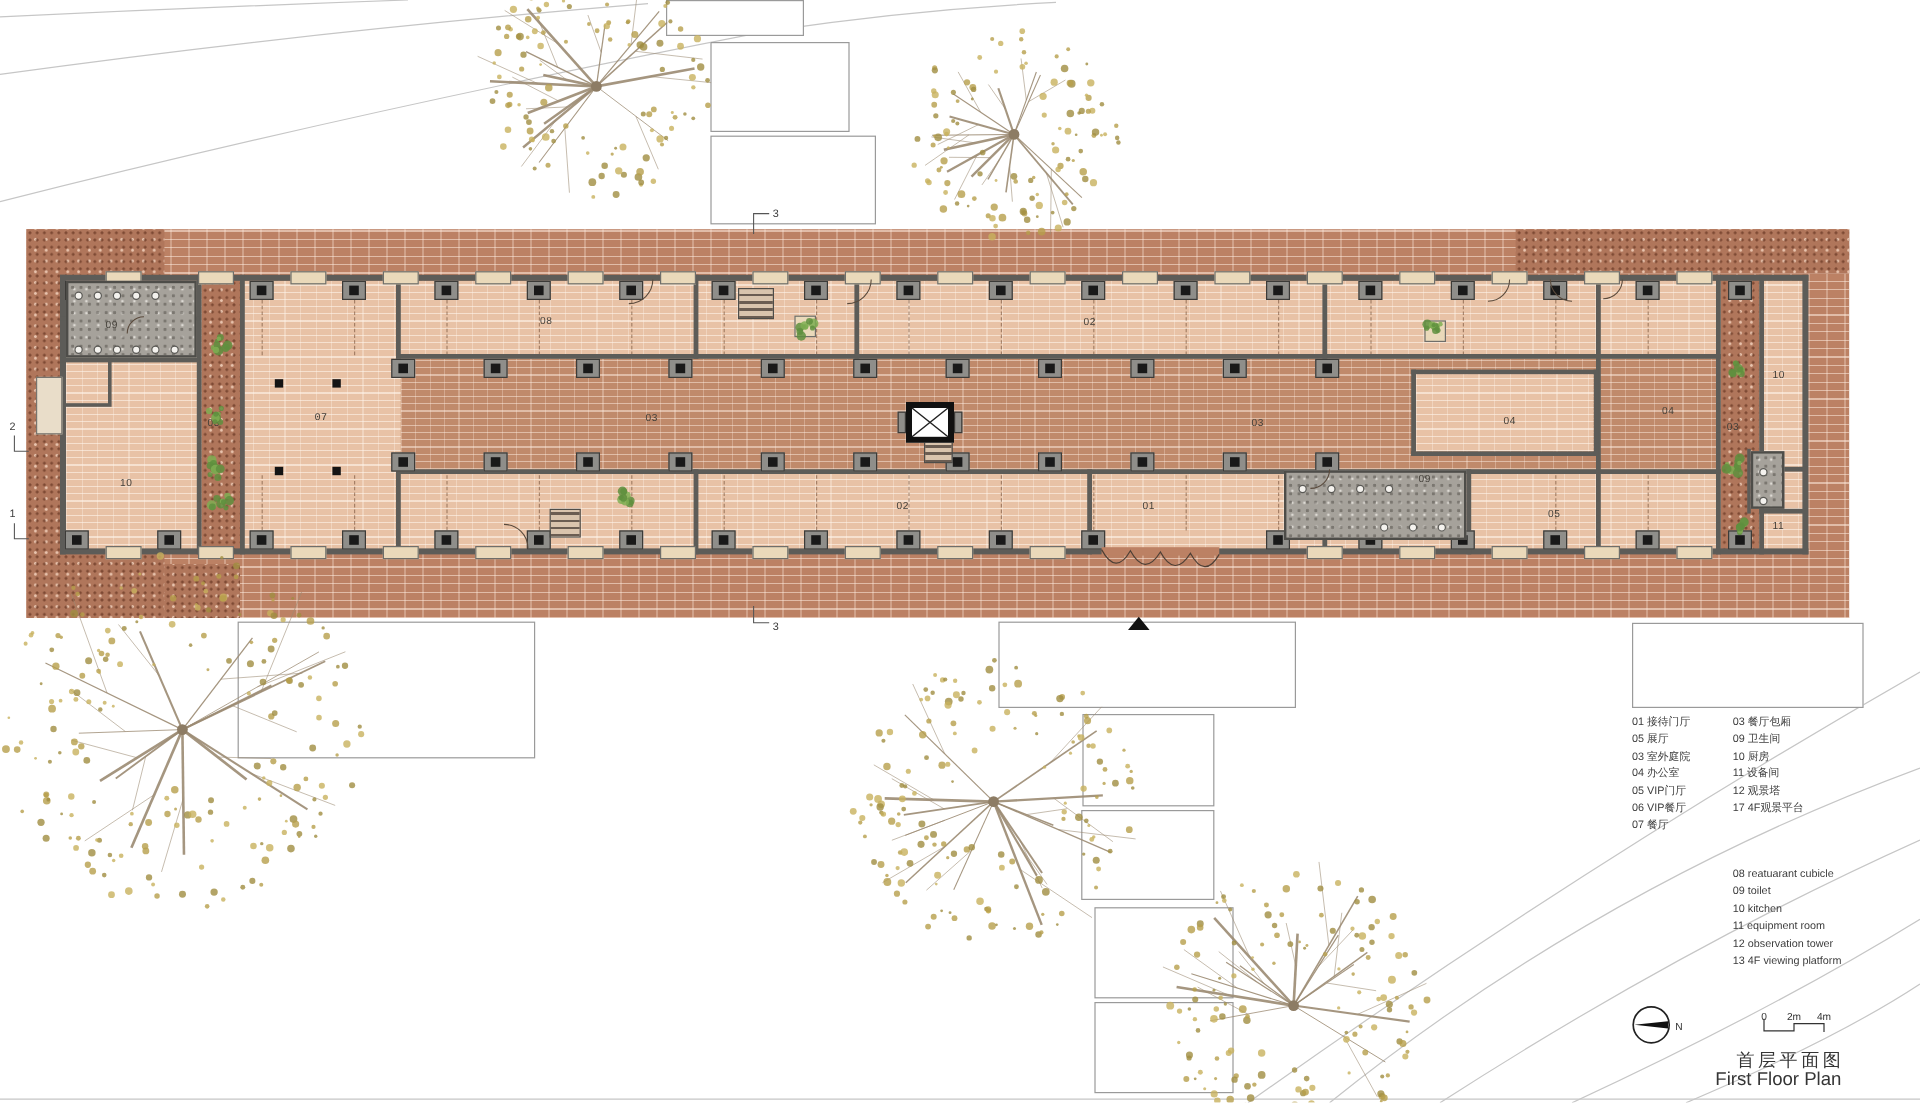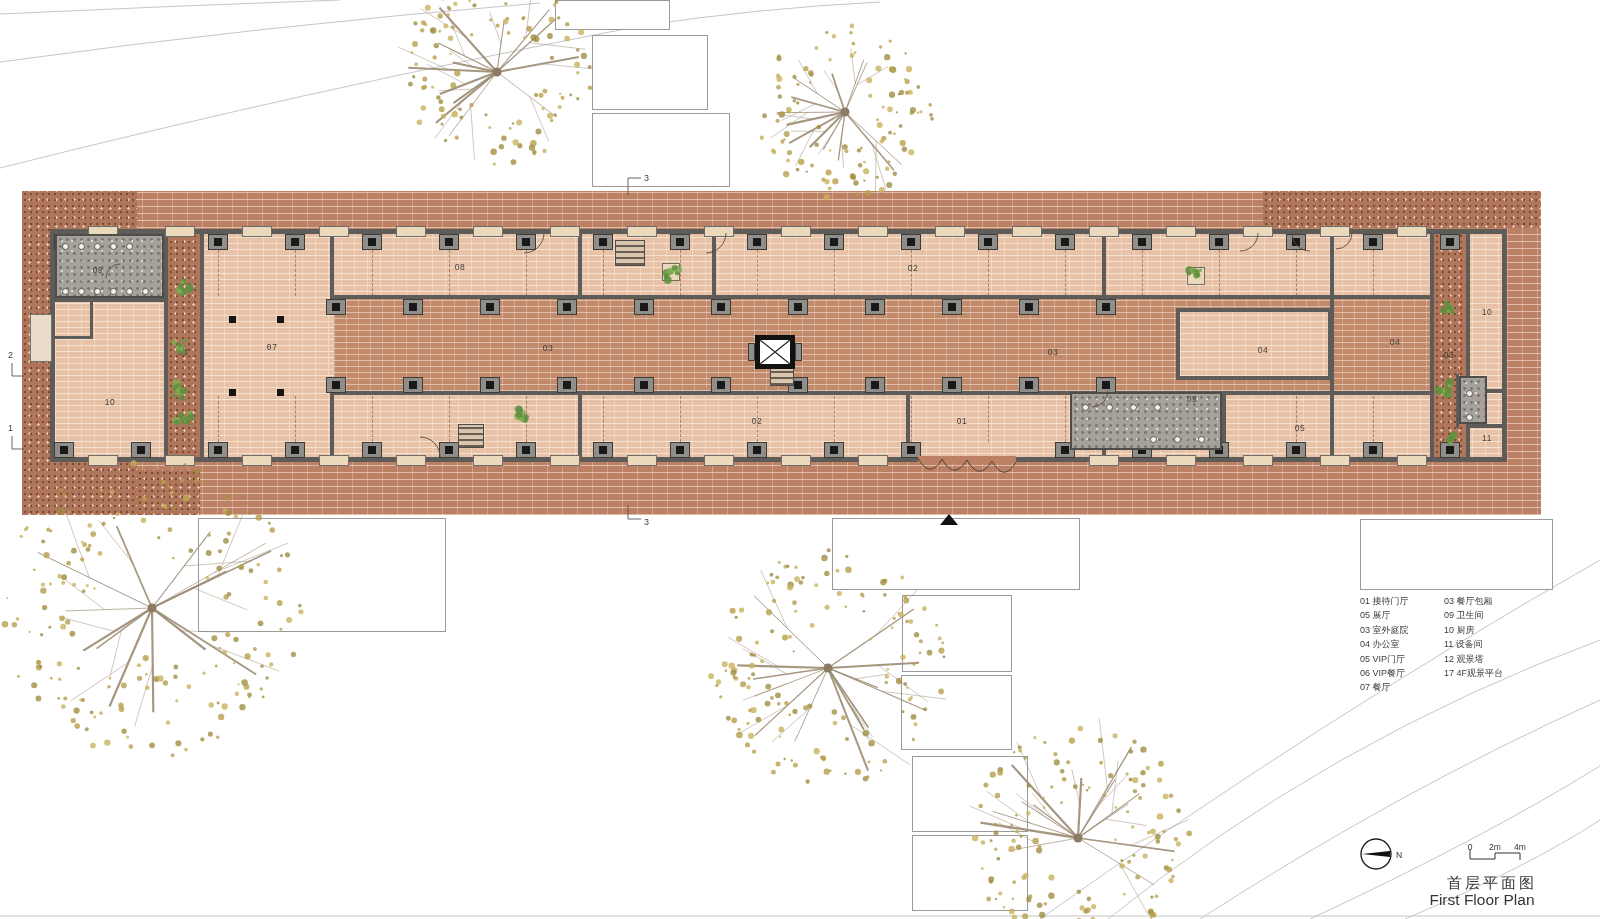--- a/index.html
+++ b/index.html
@@ -33,21 +33,21 @@
         background-size:7px 7px,10px 10px;border:2px solid #4e4d49;}
   .wall{background:#5d5c58;}
   .pilaster{background:#8f8e8a;border:1px solid #3c3b38;}
   .pcol{background:#191919;}
   .sill{background:#ead9ba;border:1px solid #6f6e6a;}
   .stairs{background:repeating-linear-gradient(0deg,#6b5d52 0 2px,#d9c4ad 2px 6px);border:1px solid #4e4d49;}
   .ramp{background:#e9ddc9;border:1px solid #77756f;}
   .fixture{background:#f4f2ee;border:1px solid #5a5955;border-radius:50%;}
   .dash-v{border-left:1px dashed rgba(110,72,50,.55);width:0;}
   .wrect{background:#ffffff;border:1px solid #9a9a9a;}
-  .room-label{color:#44403a;font-size:8.5px;letter-spacing:.5px;transform:translate(-50%,-50%);text-align:center;}
+  .room-label{color:#44403a;font-size:8.5px;letter-spacing:.5px;transform:translate(-50%,-50%);}
   .colsq{background:#141414;}
   .tri-up{width:0;height:0;border-left:9px solid transparent;border-right:9px solid transparent;border-bottom:11px solid #111;}
   
   .legend-col{position:absolute;font-size:9px;color:#3c3c3c;line-height:14.4px;white-space:nowrap;}
   .title-cn{position:absolute;font-size:15px;color:#353535;letter-spacing:3px;white-space:nowrap;}
   .title-en{position:absolute;font-size:15.5px;color:#353535;white-space:nowrap;}
   .scale-num{position:absolute;font-size:8.5px;color:#333;transform:translateX(-50%);}
 </style>
 </head>
 <body>
@@ -1357,20 +1357,28 @@
       <div>07 餐厅</div>
     </div>
   <div class="legend-col" style="left:1444px;top:594px;">
       <div>03 餐厅包厢</div>
       <div>09 卫生间</div>
       <div>10 厨房</div>
       <div>11 设备间</div>
       <div>12 观景塔</div>
       <div>17 4F观景平台</div>
     </div>
+  <div class="legend-col" style="left:1444px;top:721px;">
+      <div>08 reatuarant cubicle</div>
+      <div>09 toilet</div>
+      <div>10 kitchen</div>
+      <div>11 equipment room</div>
+      <div>12 observation tower</div>
+      <div>13 4F viewing platform</div>
+    </div>
 
   <div class="titrap">
     <div class="titles" id="ttl-cn"></div>
   </div>
 <div class="scale-num" style="left: 1470px; top: 842px;">0</div>
     <div class="scale-num" style="left: 1495px; top: 842px;">2m</div>
     <div class="scale-num" style="left: 1520px; top: 842px;">4m</div>
     <div class="titlecn title-cn" style="left: 1492px; top: 874px; transform: translateX(-50%);">首层平面图</div>
     <div class="title-en" style="left: 1482px; top: 891px; transform: translateX(-50%);">First Floor Plan</div>
   </div>

